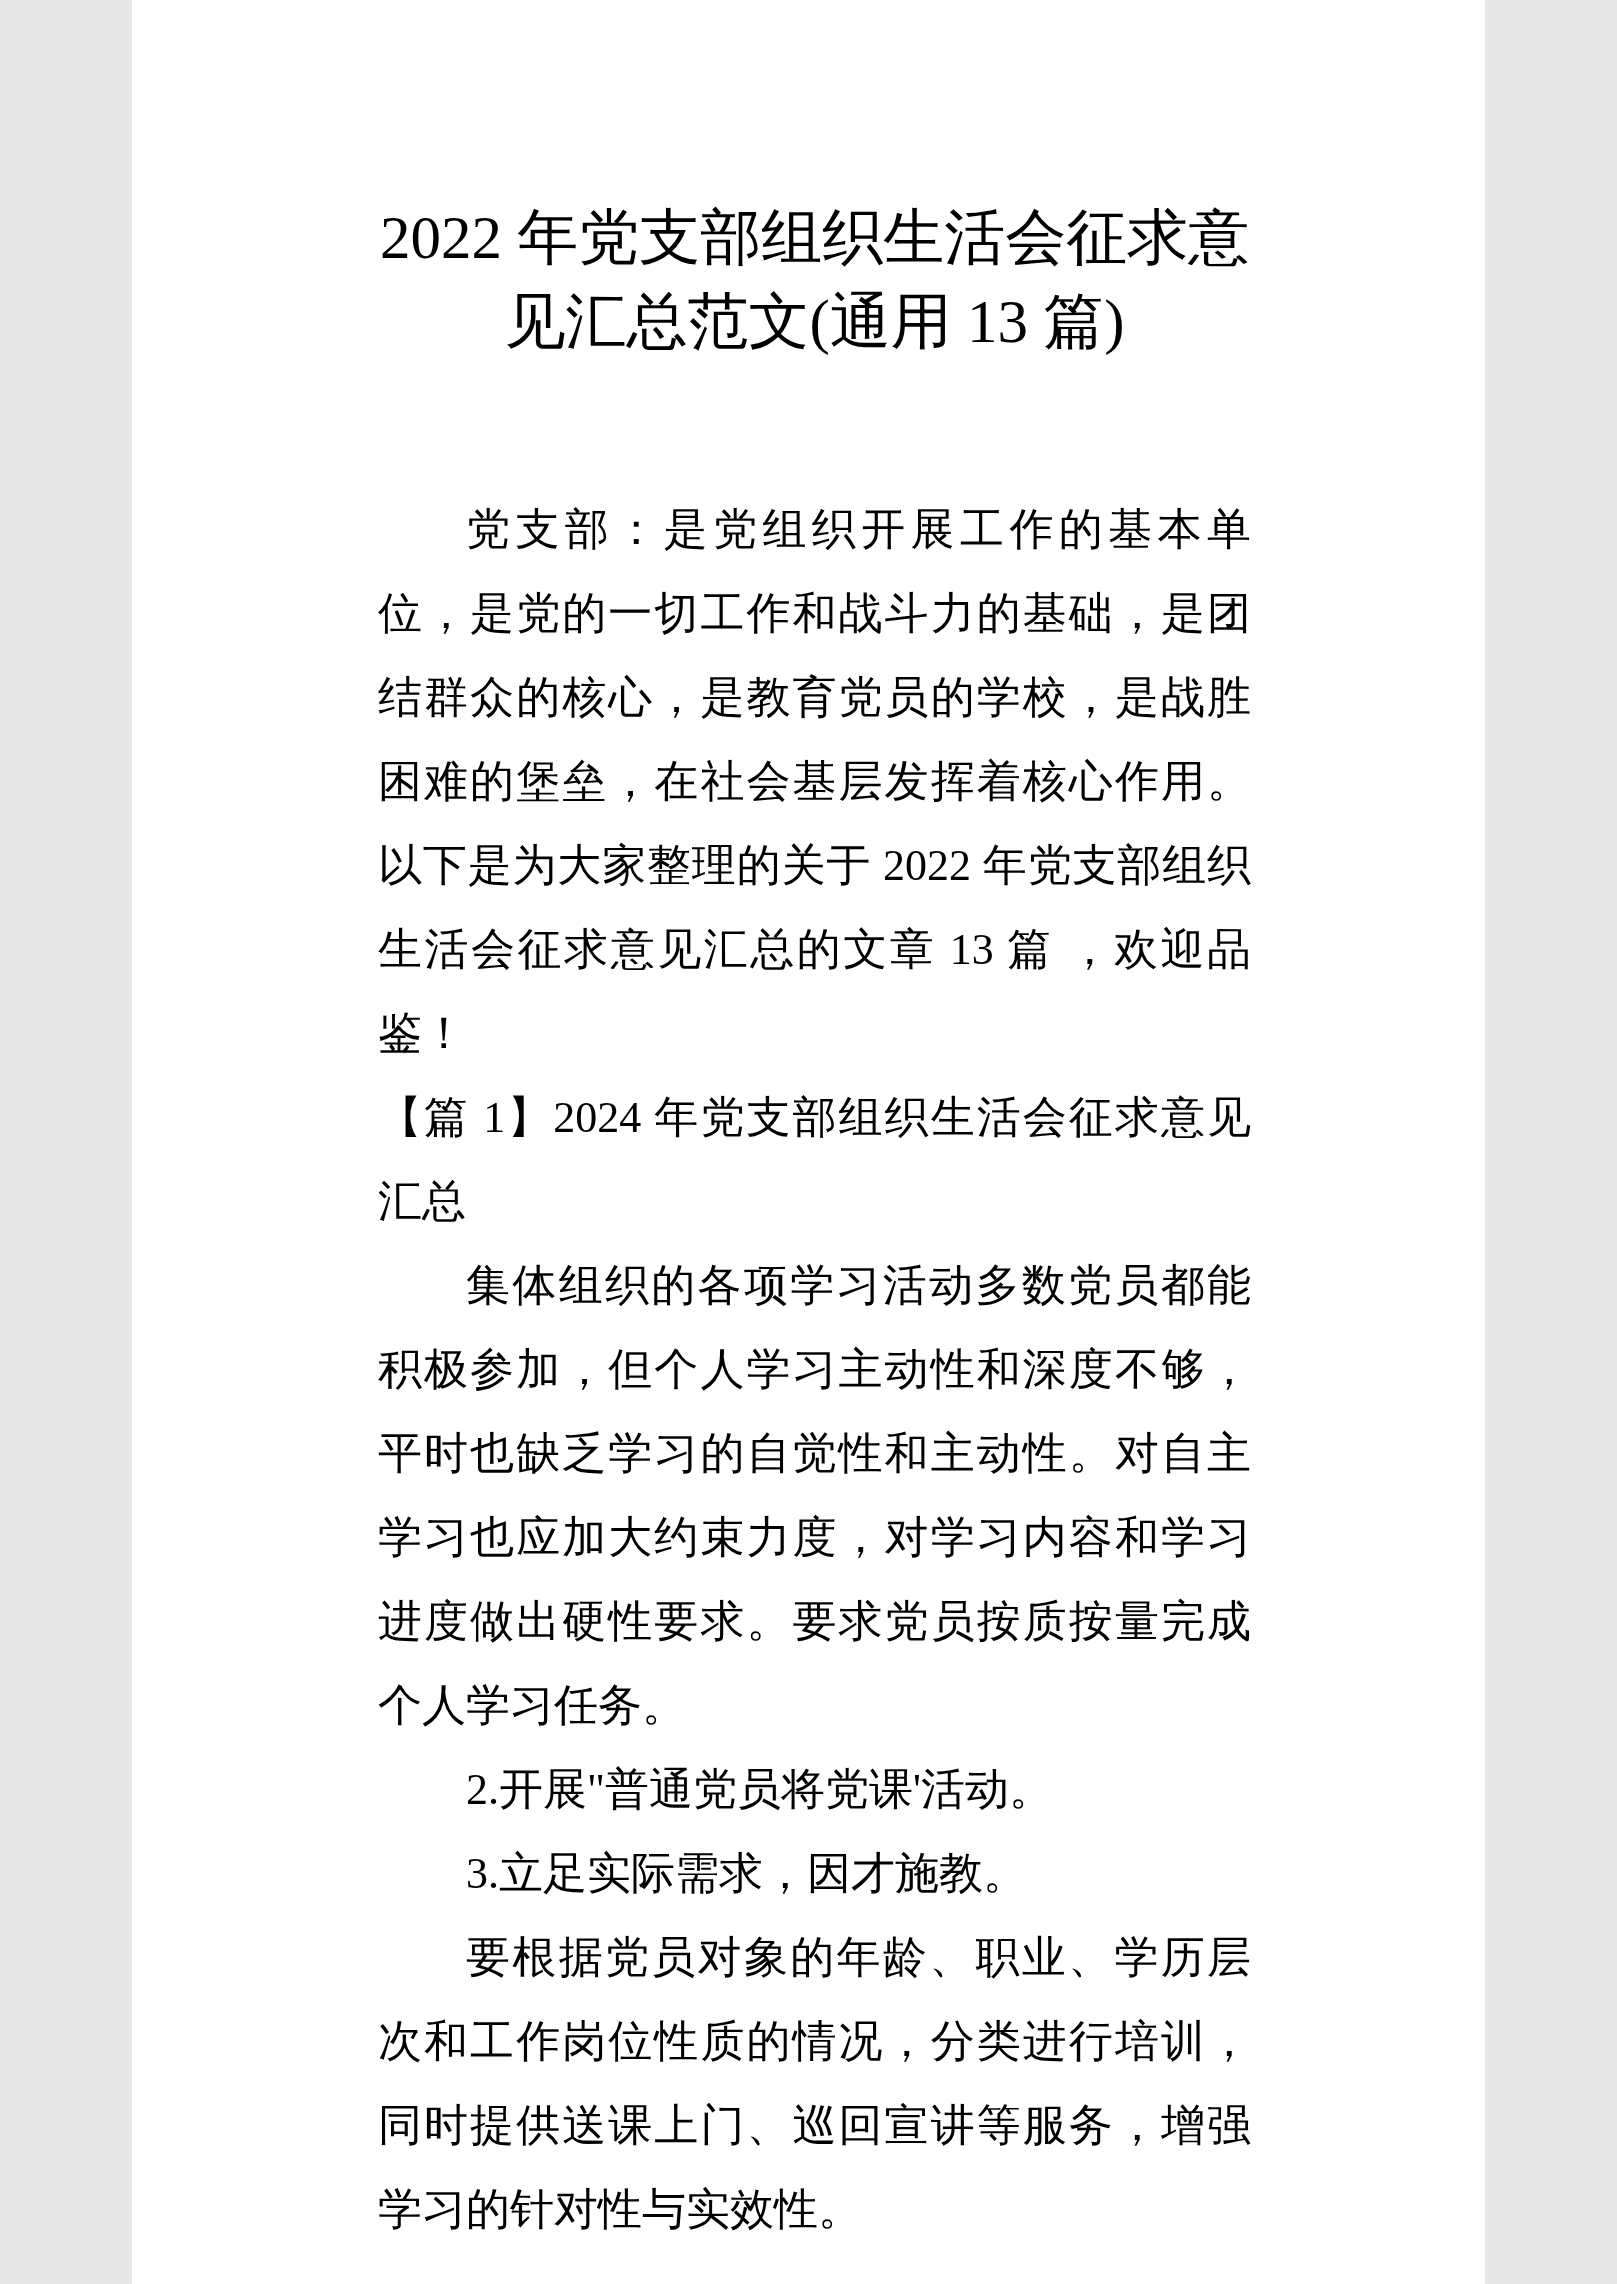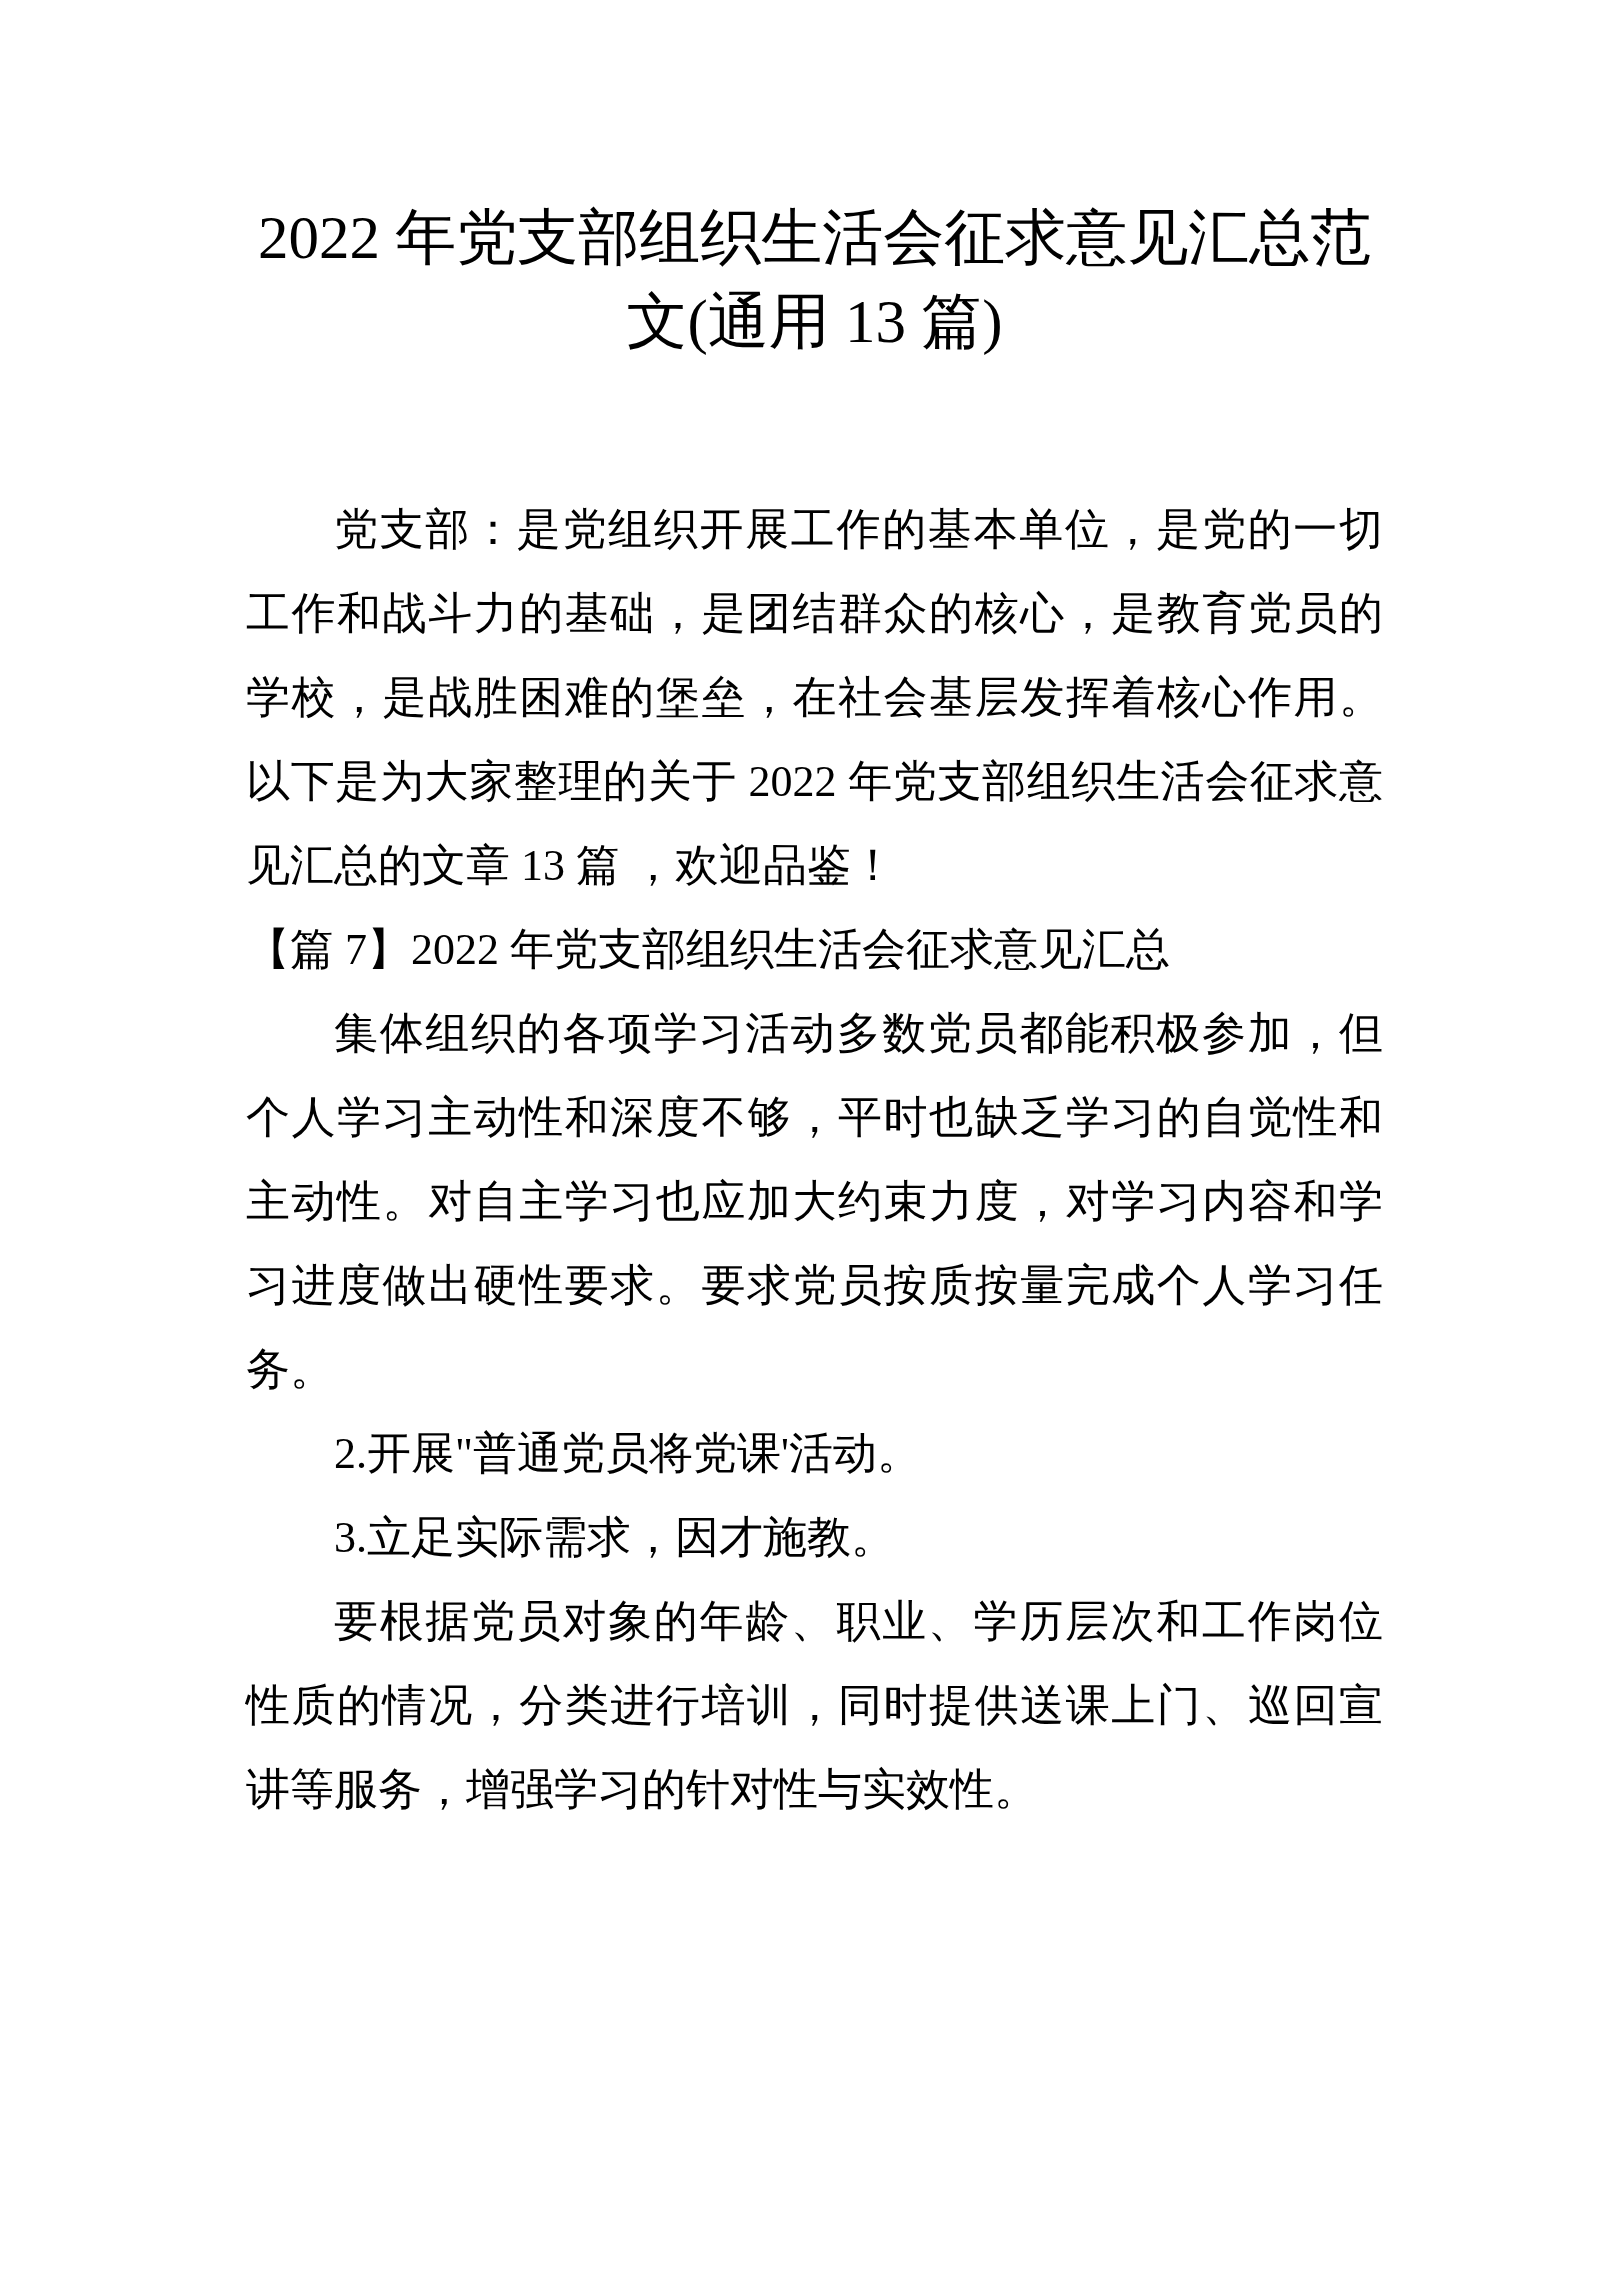--- a/index.html
+++ b/index.html
@@ -2,21 +2,21 @@
 <html style="font-size:13.5px"><head>
 <meta charset="utf-8">
 <style>
   html, body {
     margin: 0;
     padding: 0;
     background: #e8e8e8;
   }
   .page {
     position: relative;
-    width: 1617px;
+    width: 1353px;
     height: 2284px;
     margin: 0 auto;
     background: #ffffff;
     box-sizing: border-box;
     padding: 196px 234px 0 246px;
     font-family: "Liberation Serif", "DejaVu Serif", serif;
     color: #000000;
     overflow: hidden;
   }
   .doc-title {
@@ -39,20 +39,20 @@
     text-indent: 2em;
   }
 </style>
 </head>
 <body>
 
 <div class="page">
   <h1 class="doc-title">2022 年党支部组织生活会征求意见汇总范文(通用 13 篇)</h1>
   <div class="doc-body">
       <p class="indent">党支部：是党组织开展工作的基本单位，是党的一切工作和战斗力的基础，是团结群众的核心，是教育党员的学校，是战胜困难的堡垒，在社会基层发挥着核心作用。 以下是为大家整理的关于 2022 年党支部组织生活会征求意见汇总的文章 13 篇 ，欢迎品鉴！</p>
-      <p class="">【篇 7】2022 年党支部组织生活会征求意见汇总</p>
+      <p class="">【篇 1】2024 年党支部组织生活会征求意见汇总</p>
       <p class="indent">集体组织的各项学习活动多数党员都能积极参加，但个人学习主动性和深度不够，平时也缺乏学习的自觉性和主动性。对自主学习也应加大约束力度，对学习内容和学习进度做出硬性要求。要求党员按质按量完成个人学习任务。</p>
       <p class="indent">2.开展"普通党员将党课'活动。</p>
       <p class="indent">3.立足实际需求，因才施教。</p>
       <p class="indent">要根据党员对象的年龄、职业、学历层次和工作岗位性质的情况，分类进行培训，同时提供送课上门、巡回宣讲等服务，增强学习的针对性与实效性。</p>
     </div>
 </div>
 
 
 </body></html>

